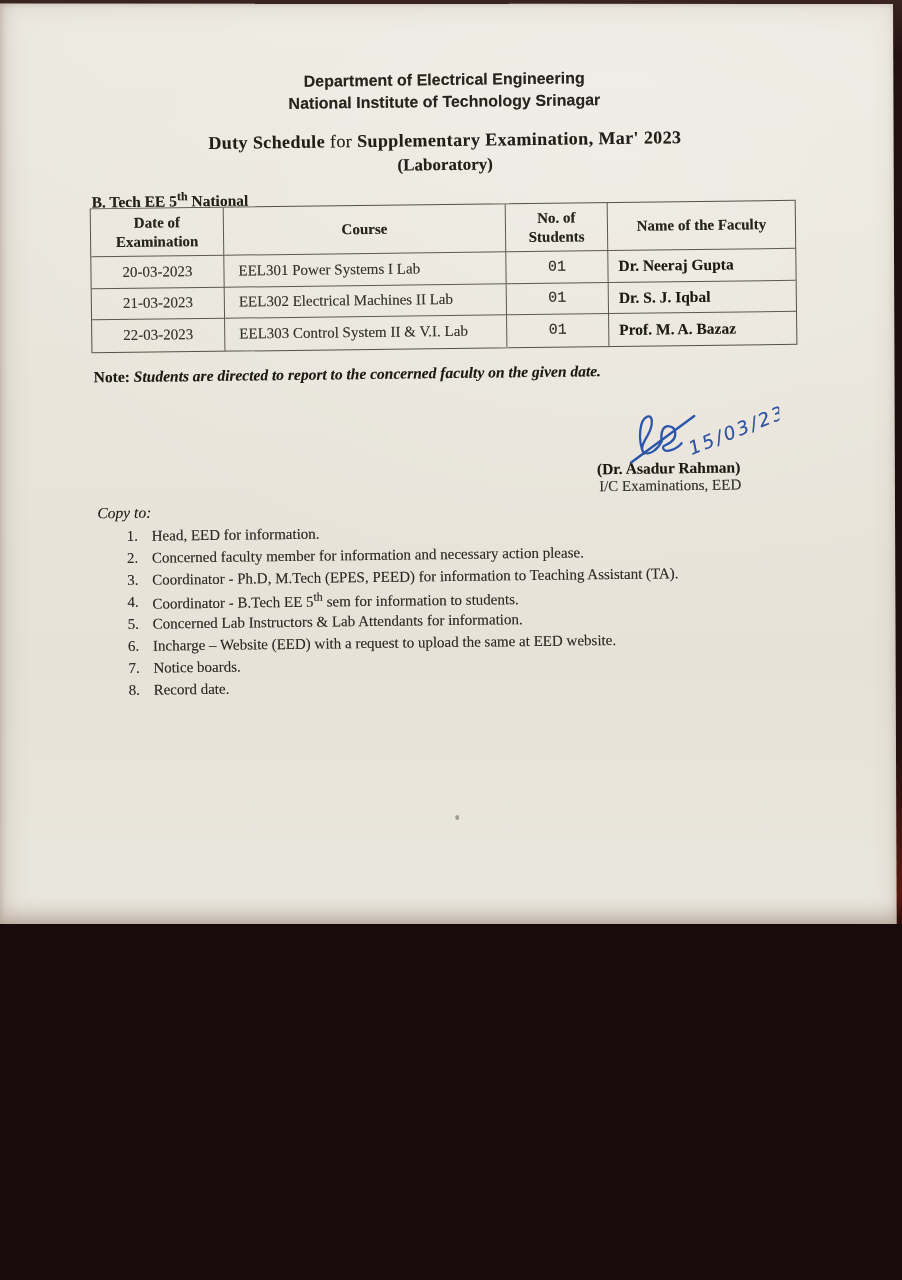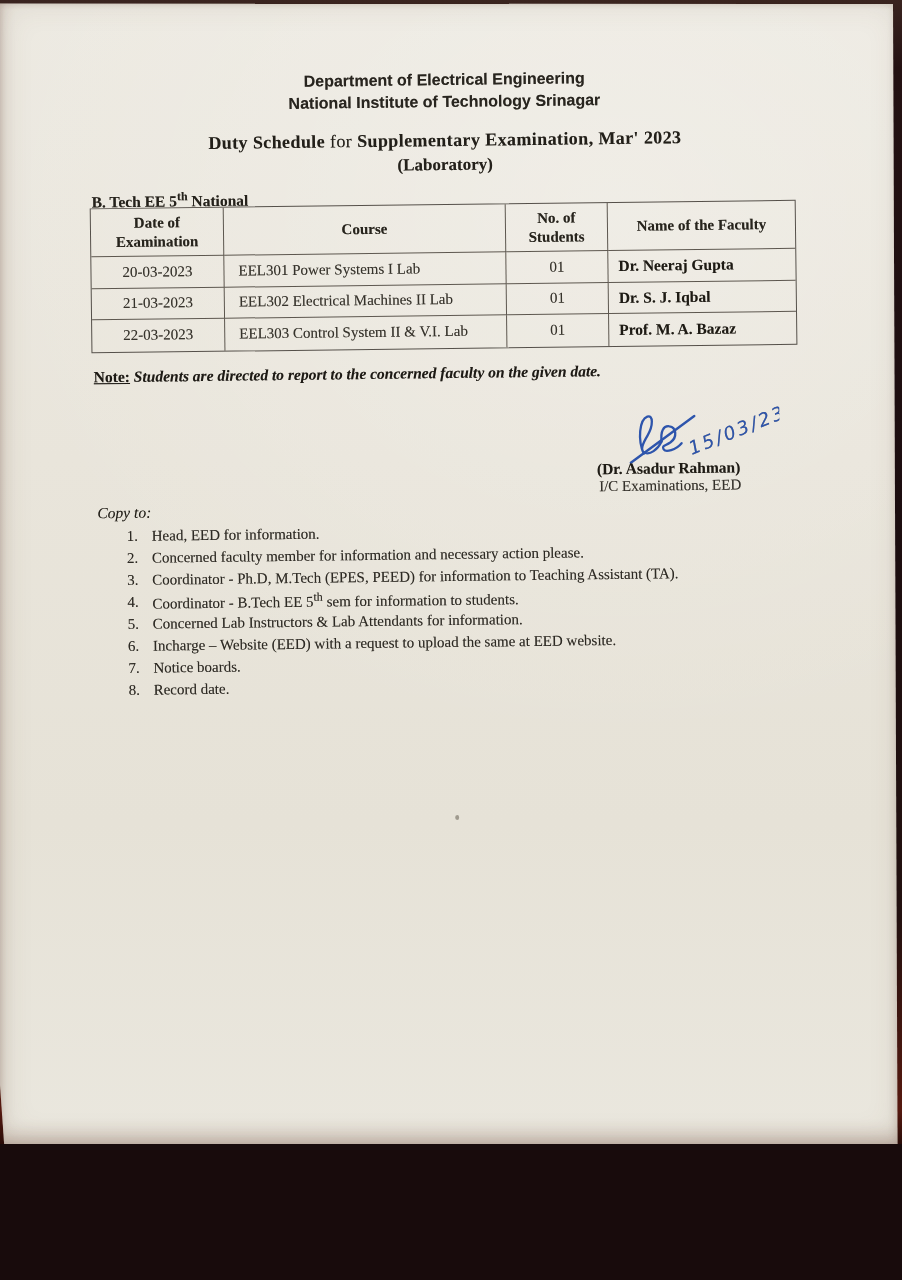--- a/index.html
+++ b/index.html
@@ -3,21 +3,21 @@
 <meta charset="utf-8">
 <style>
   html, body {
     margin: 0;
     padding: 0;
     background: #180b0c;
   }
   .photo {
     position: relative;
     width: 902px;
-    height: 1144px;
+    height: 924px;
     overflow: hidden;
     background: linear-gradient(180deg, #3a2420 0%, #241112 6%, #1c0d0f 45%, #22100f 80%, #56190f 97%, #2a0c08 100%);
     font-family: "Liberation Serif", serif;
   }
   .paper {
     position: absolute;
     inset: 0;
     clip-path: polygon(0px 3.5px, 893px 4px, 898px 1259px, 450px 1267px, 13px 1271px, 0px 1085px);
     background:
       radial-gradient(120% 80% at 68% 18%, rgba(255,255,255,0.22), rgba(255,255,255,0) 60%),
@@ -98,36 +98,36 @@
   .cell.th {
     justify-content: center;
     text-align: center;
     font-weight: 700;
     line-height: 19px;
     color: #27241d;
     padding: 0 10px;
   }
   .cell.c-date { justify-content: center; }
   .cell.c-course { padding-left: 14px; }
-  .cell.c-students { justify-content: center; }
+  .cell.c-students { justify-content: center; font-family: Liberation Mono, monospace; }
   .cell.c-faculty {
     padding-left: 10px;
     font-weight: 700;
     font-size: 15.5px;
     color: #1d1a14;
   }
 
   .note-line {
     position: absolute;
     top: 364px; left: 97px;
     font-size: 15.5px;
     font-weight: 700;
     color: #1d1a15;
   }
-  .note-label { text-decoration: underline; }
+  .note-label { }
   .note-text { font-style: italic; }
 
   .signature-svg { position: absolute; left: 600px; top: 392px; }
   .sig-name {
     position: absolute;
     top: 462px; left: 599px;
     font-weight: 700;
     font-size: 15.5px;
     color: #1e1b15;
   }

